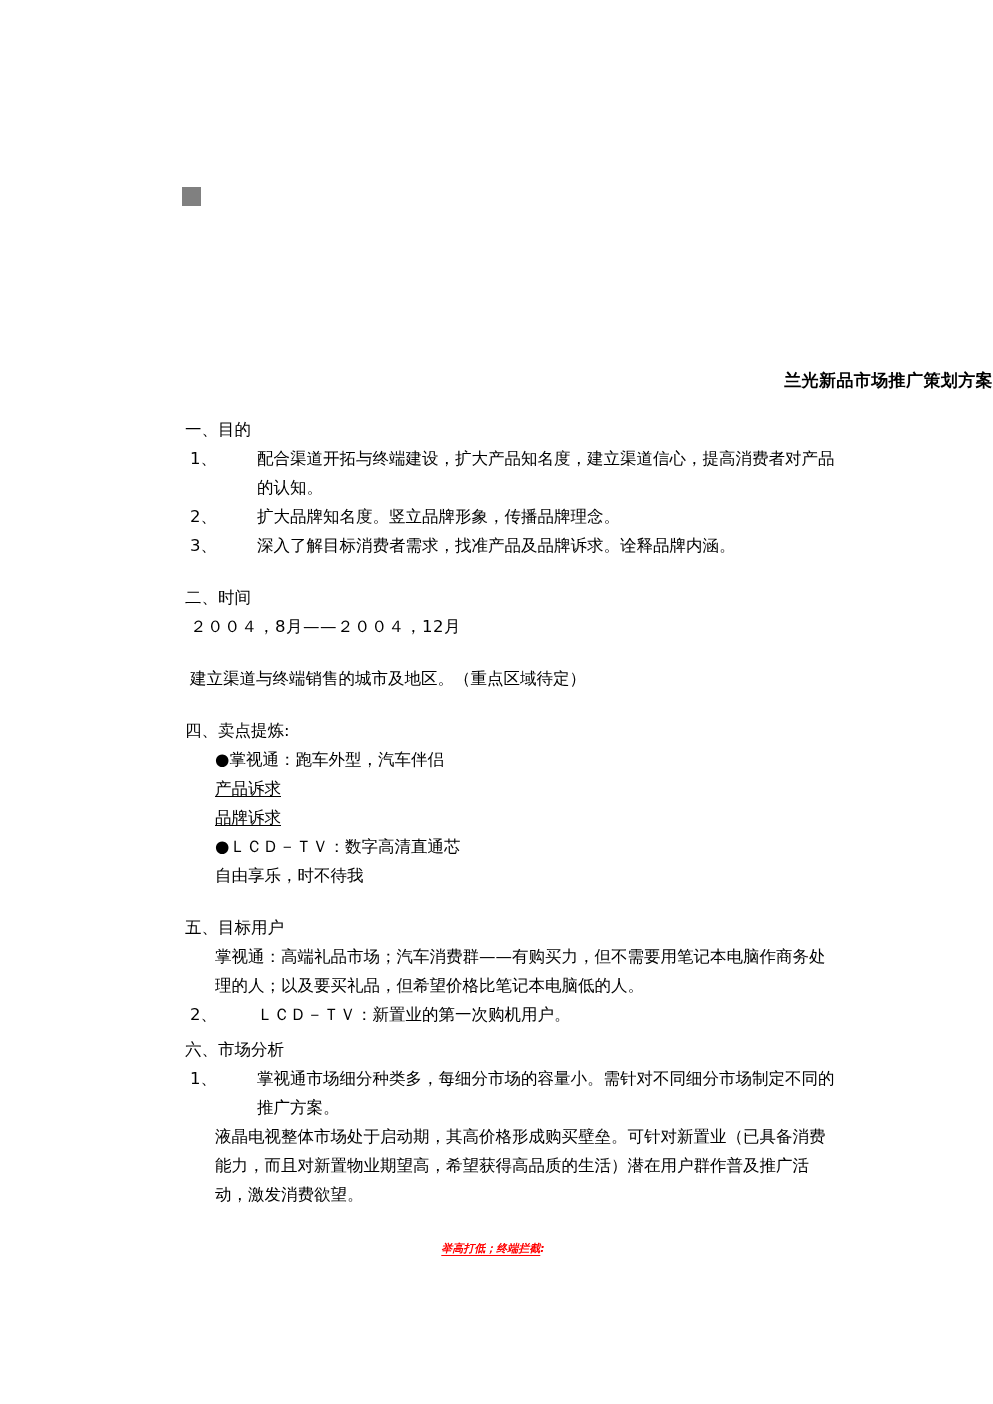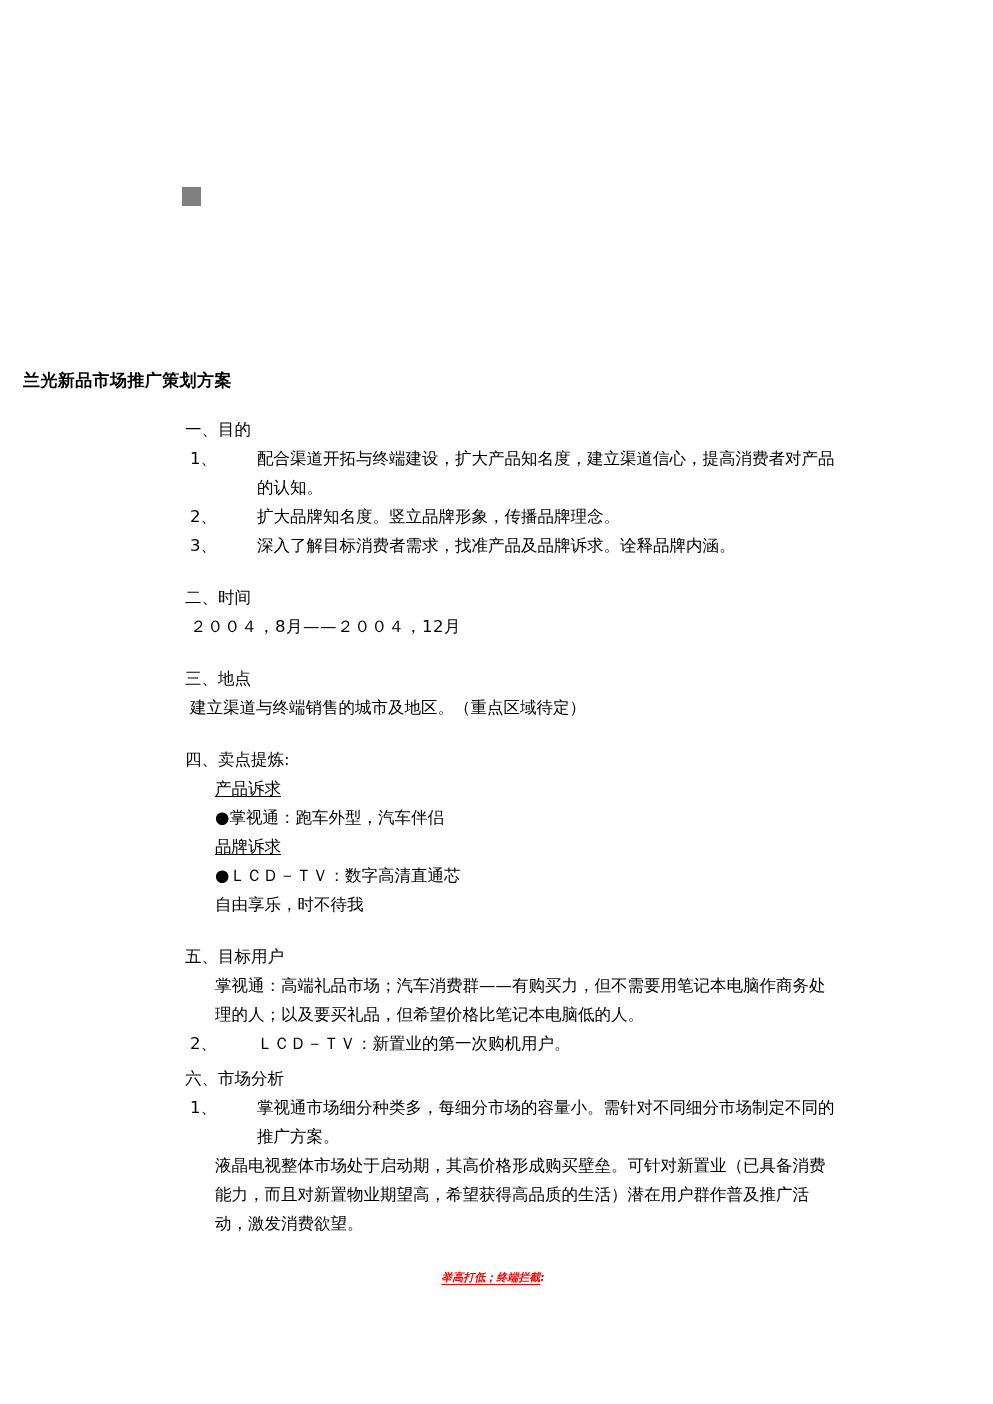--- a/index.html
+++ b/index.html
@@ -33,21 +33,21 @@
   .content {
     position: absolute;
     left: 0;
     top: 0;
     width: 993px;
   }
 
   
   .title-block {
     margin-top: 368px;
-    text-align: left;
+    text-align: right;
     padding-left: 23px;
   }
   .doc-title {
     font-size: 17px;
     font-weight: bold;
     letter-spacing: 0.4px;
     line-height: 24px;
   }
   .doc-date {
     font-size: 17px;
@@ -162,32 +162,31 @@
           <span class="txt">深入了解目标消费者需求，找准产品及品牌诉求。诠释品牌内涵。</span>
         </div>
       </div>
 
       <div class="sec">
         <div class="sec-head">二、时间</div>
         <div class="lvl1 wide">２００４，8月——２００４，12月</div>
       </div>
 
       <div class="sec">
-        <div class="sec-head">三、地点</div>
         <div class="para-indent-flat">建立渠道与终端销售的城市及地区。（重点区域待定）</div>
       </div>
 
       <div class="sec">
         <div class="sec-head">四、卖点提炼:</div>
+
+        <div class="bullet-line">●掌视通：跑车外型，汽车伴侣</div>
 
         <div class="bullet-line">
           <span class="underline-head">产品诉求</span>
         </div>
-
-        <div class="bullet-line">●掌视通：跑车外型，汽车伴侣</div>
         <div class="bullet-line">
           <span class="underline-head">品牌诉求</span>
         </div>
 
         <div class="bullet-line">●ＬＣＤ－ＴＶ：数字高清直通芯</div>
 
         <div class="bullet-line">自由享乐，时不待我</div>
       </div>
 
       <div class="sec">

